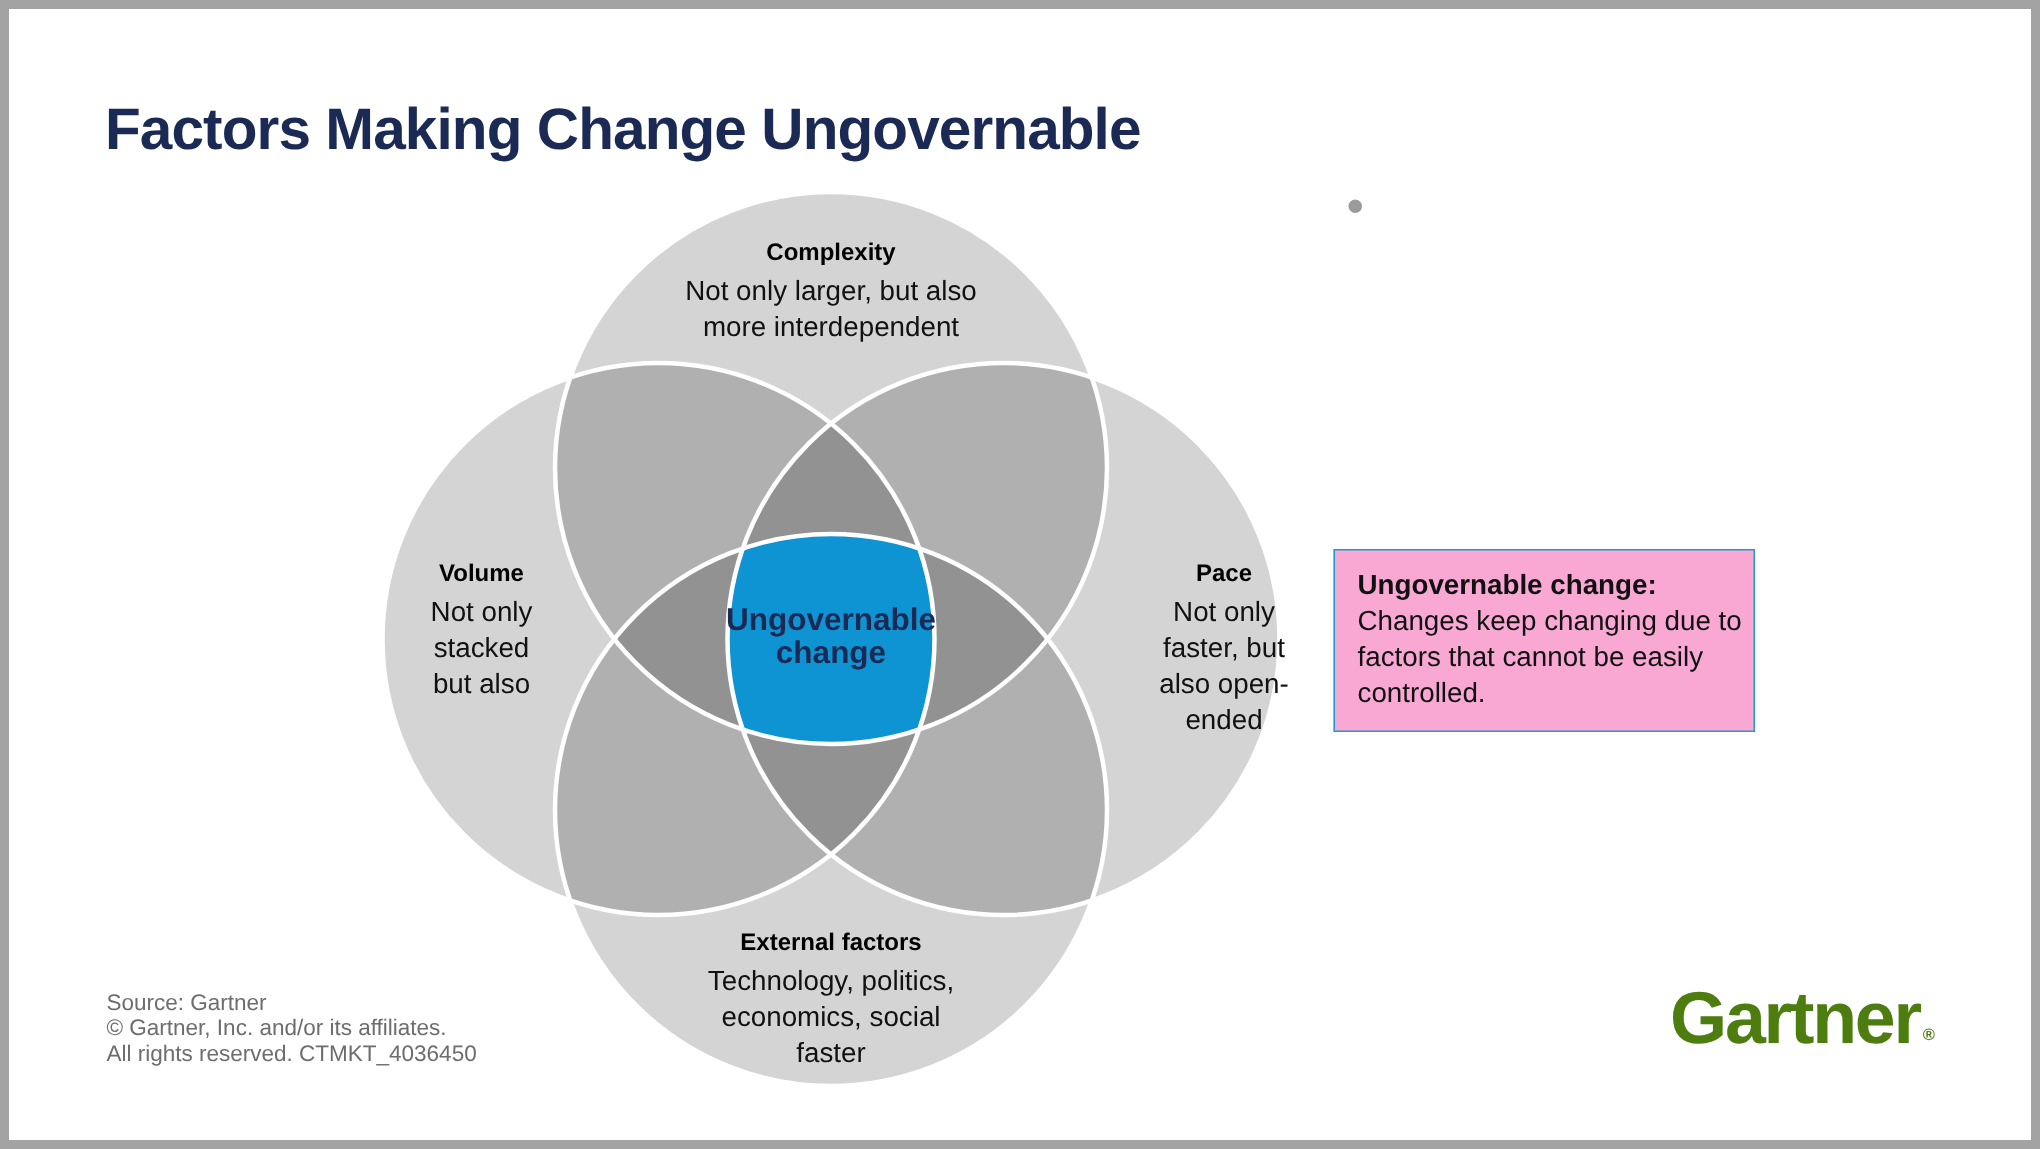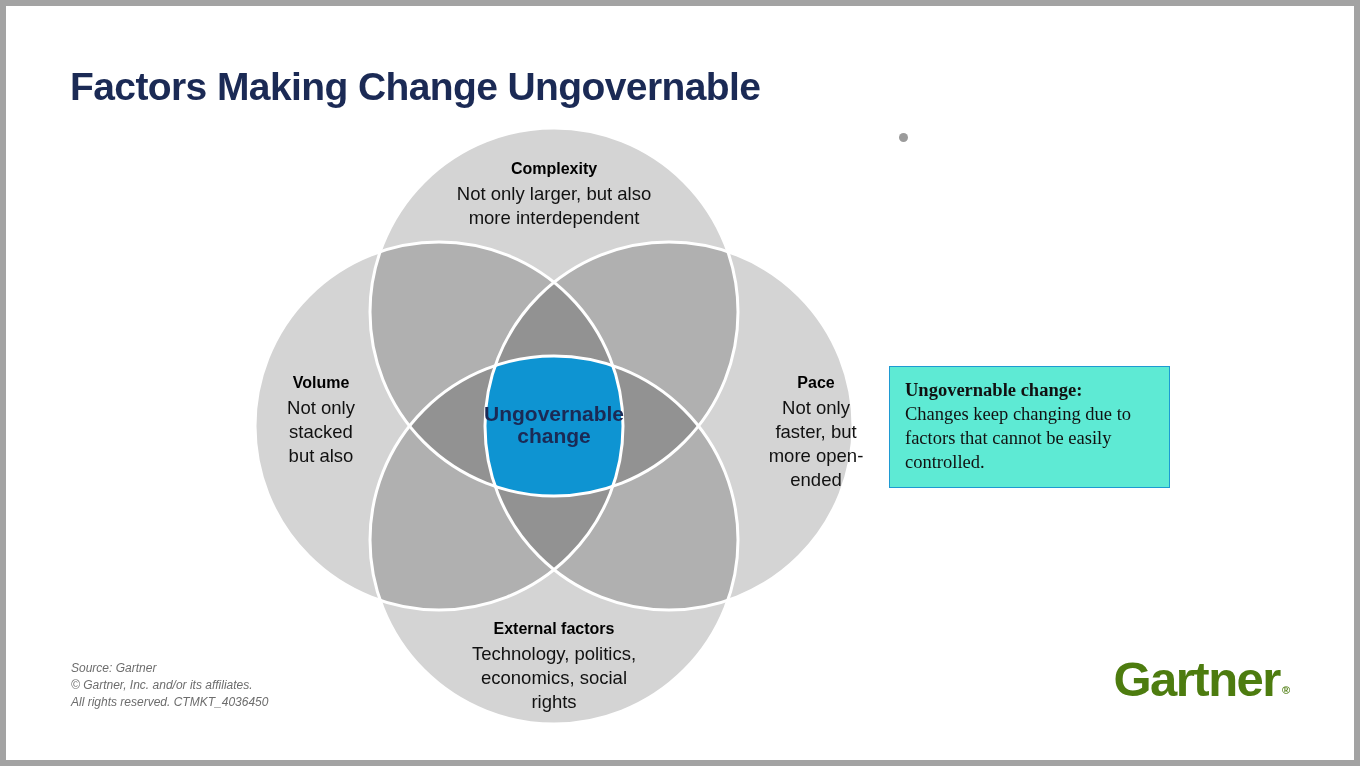--- a/index.html
+++ b/index.html
@@ -37,27 +37,26 @@
   }
   .label-complexity { left:388px; top:150px; width:320px; }
   .label-volume     { left:225px; top:364px; width:180px; }
   .label-pace       { left:720px; top:364px; width:180px; }
   .label-external   { left:388px; top:610px; width:320px; }
   .callout {
     position:absolute; left:883px; top:360px; width:281px;
     border:1.5px solid #1e9ad2;
     padding:11px 2px 13px 15px;
     font-size:18.5px; line-height:24px; color:#111111;
-    background:#5eead4;
-    font-family:Liberation Serif, serif;
+    background:#f9a8d4;
   }
   .callout .head { display:block; font-weight:bold; }
   .footer {
     position:absolute; left:65px; top:654px;
-    font-size:12px; line-height:17px; color:#6d6d6d;font-style:italic;
+    font-size:15px; line-height:17px; color:#6d6d6d;
   }
   .footer .line { display:block; }
   .logo {
     position:absolute; right:64px; top:645px;
     font-size:49px; line-height:56px; font-weight:bold;
     color:#4d7c0f; letter-spacing:-1.5px;
     white-space:nowrap;
   }
   .logo .reg {
     font-size:11px; font-weight:bold; letter-spacing:0;
@@ -106,29 +105,29 @@
     <span class="head">Volume</span>
     <span class="line">Not only</span>
     <span class="line">stacked</span>
     <span class="line">but also</span>
   </div>
 
   <div class="label label-pace">
     <span class="head">Pace</span>
     <span class="line">Not only</span>
     <span class="line">faster, but</span>
-    <span class="line">more open-</span>
+    <span class="line">also open-</span>
     <span class="line">ended</span>
   </div>
 
   <div class="label label-external">
     <span class="head">External factors</span>
     <span class="line">Technology, politics,</span>
     <span class="line">economics, social</span>
-    <span class="line">rights</span>
+    <span class="line">faster</span>
   </div>
 
   <div class="center-label">
     <span class="line">Ungovernable</span>
     <span class="line">change</span>
   </div>
 
   <div class="callout">
     <span class="head">Ungovernable change:</span>
     <span>Changes keep changing due to factors that cannot be easily controlled.</span>

